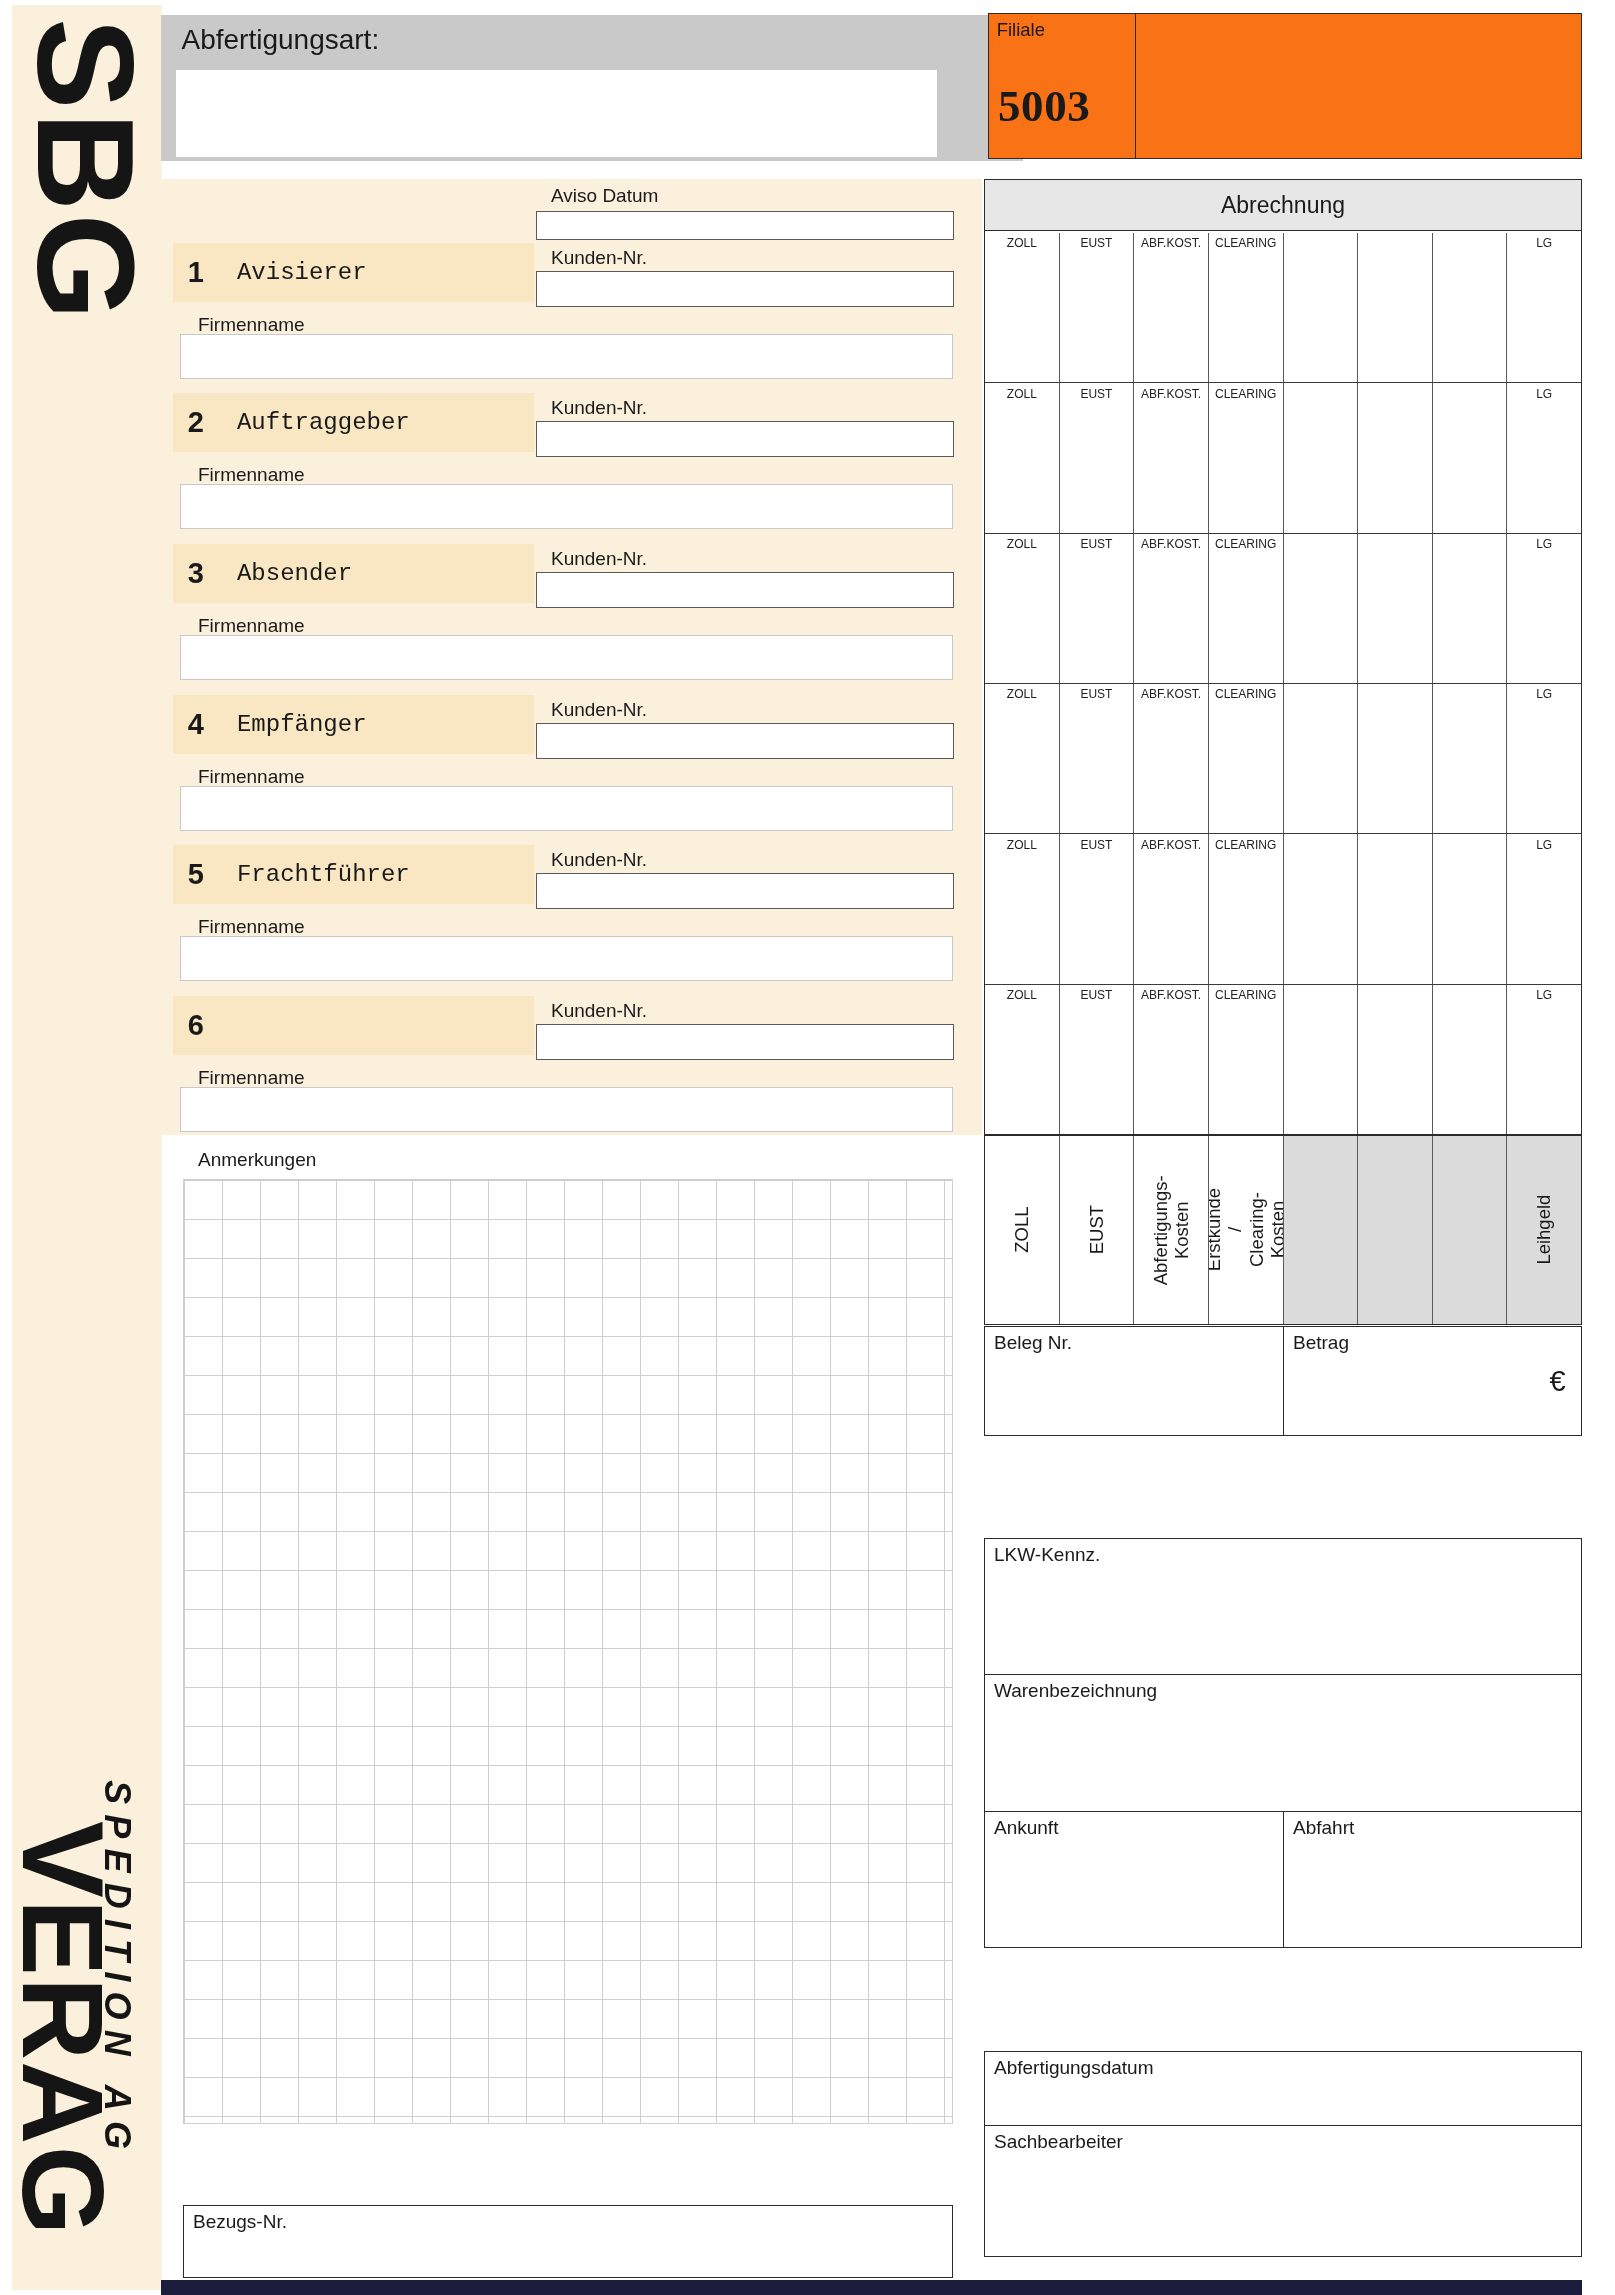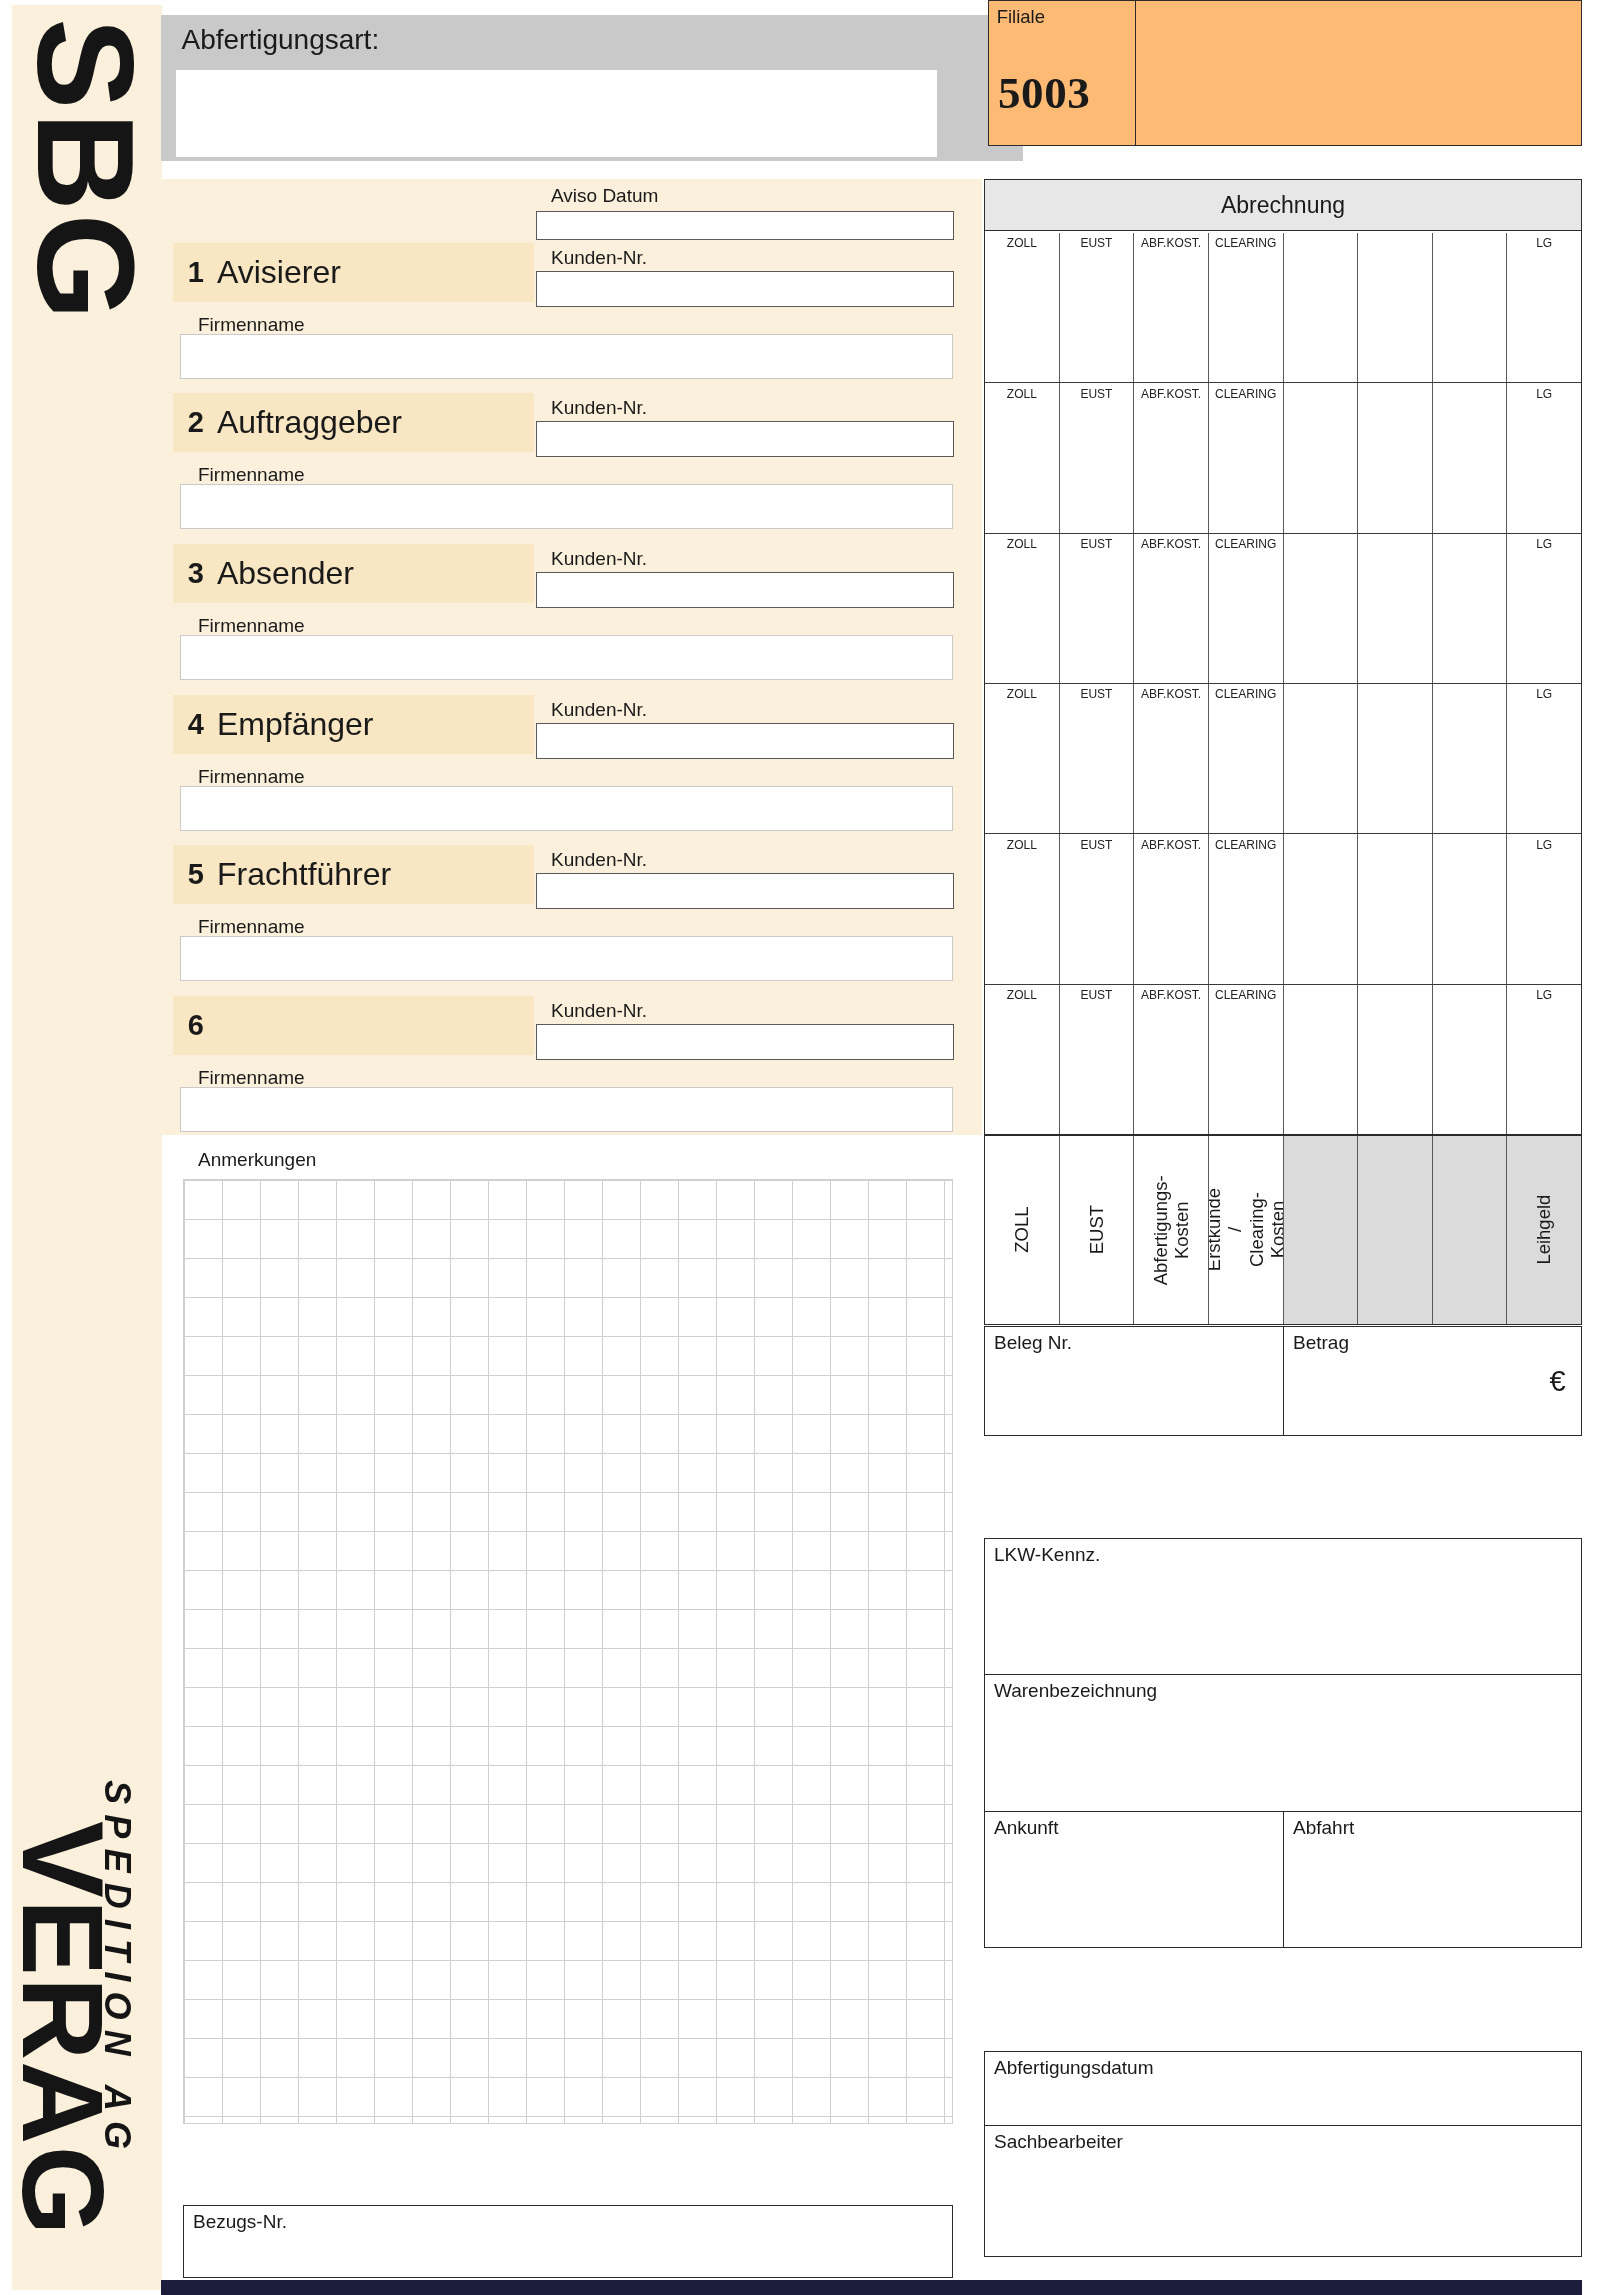--- a/index.html
+++ b/index.html
@@ -20,37 +20,37 @@
   
   .vtext{writing-mode:vertical-rl;text-orientation:mixed;}
   #sbg-logo{left:16.6px;top:18px;font-size:137px;font-weight:bold;letter-spacing:2.6px;line-height:1;color:#151515;}
   #verag-logo{left:5.1px;top:1821px;font-size:115px;font-weight:bold;line-height:1;letter-spacing:1.3px;color:#151515;}
   #spedition-logo{left:96px;top:1780px;font-size:36px;font-weight:bold;font-style:italic;letter-spacing:10.2px;color:#151515;}
 
   
   #top-gray{left:161px;top:14.7px;width:862px;height:146px;background:var(--gray-box);}
   #abf-label{left:20.5px;top:9px;font-size:28px;}
   #abf-input{left:15.3px;top:55px;width:761px;height:87px;background:#fff;}
-  #filiale-box{left:988px;top:0;width:594px;height:146px;border:1.9px solid #2b2b2b;background:#fdba74;display:flex;}
+  #filiale-box{left:988px;top:13px;width:594px;height:146px;border:1.9px solid #2b2b2b;background:#f97316;display:flex;}
   #filiale-cell{width:147px;border-right:1.9px solid #2b2b2b;position:relative;}
   #posnr-cell{flex:1;position:relative;}
   .box-label{font-size:18.5px;}
   #filiale-cell .box-label{position:absolute;left:7.7px;top:5.1px;}
   #posnr-cell .box-label{position:absolute;left:9px;top:5.1px;}
   #filiale-value{position:absolute;left:9px;top:66px;font-size:45px;font-weight:bold;letter-spacing:0.6px;font-family:Liberation Serif, serif;}
 
   
   #aviso-label{left:551px;top:185px;font-size:19px;}
   #aviso-input{left:536px;top:211px;width:418px;height:29px;background:#fff;border:1.3px solid #5a5a5a;}
 
   
   .section{left:161px;width:793px;height:138px;}
   .sec-head{position:absolute;left:11.5px;top:1.3px;width:361px;height:59px;background:var(--cream-dark);display:flex;align-items:center;padding-left:15.3px;}
   .sec-num{font-size:29px;font-weight:bold;}
-  .sec-title{font-size:32px;margin-left:13px;}
+  .sec-title{font-size:24px;margin-left:33px;font-family:Liberation Mono, monospace;}
   .kunden-label{position:absolute;left:390px;top:5.1px;font-size:19px;}
   .kunden-input{position:absolute;left:375px;top:29px;width:418px;height:36px;background:#fff;border:1.3px solid #5a5a5a;}
   .firm-label{position:absolute;left:37px;top:72px;font-size:19px;}
   .firm-input{position:absolute;left:19px;top:92px;width:773px;height:45px;background:#fff;border:1.3px solid #c9c9c9;}
 
   
   #abrechnung{left:984px;top:179px;width:598px;height:956px;border:1.9px solid #2b2b2b;background:#fff;}
   #abr-title{height:51px;border-bottom:1.9px solid #2b2b2b;background:var(--title-bg);display:flex;align-items:center;justify-content:center;font-size:23px;}
   #abr-rows{position:absolute;left:0;right:0;top:53px;bottom:0;display:flex;flex-direction:column;}
   .abr-row{flex:1;display:flex;border-bottom:1.9px solid #3a3a3a;}

